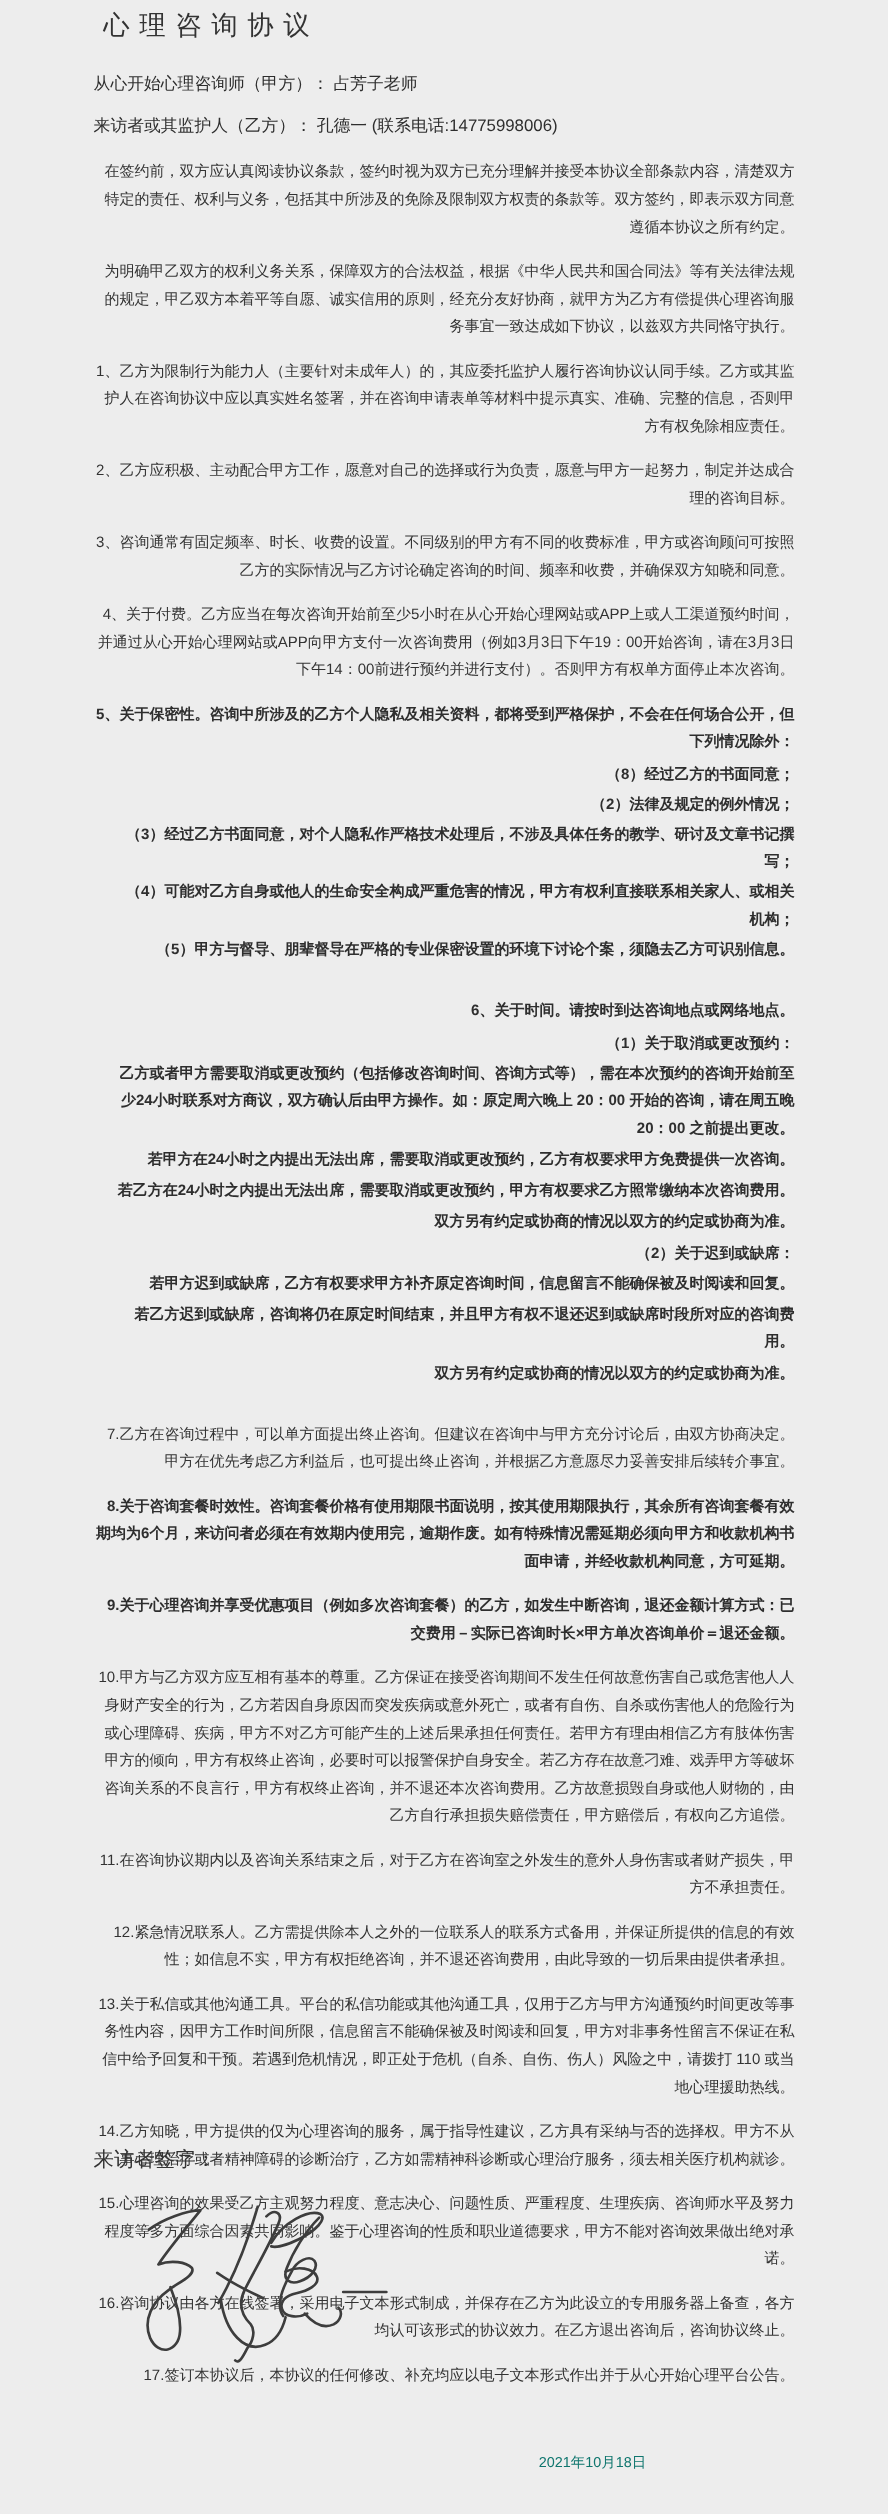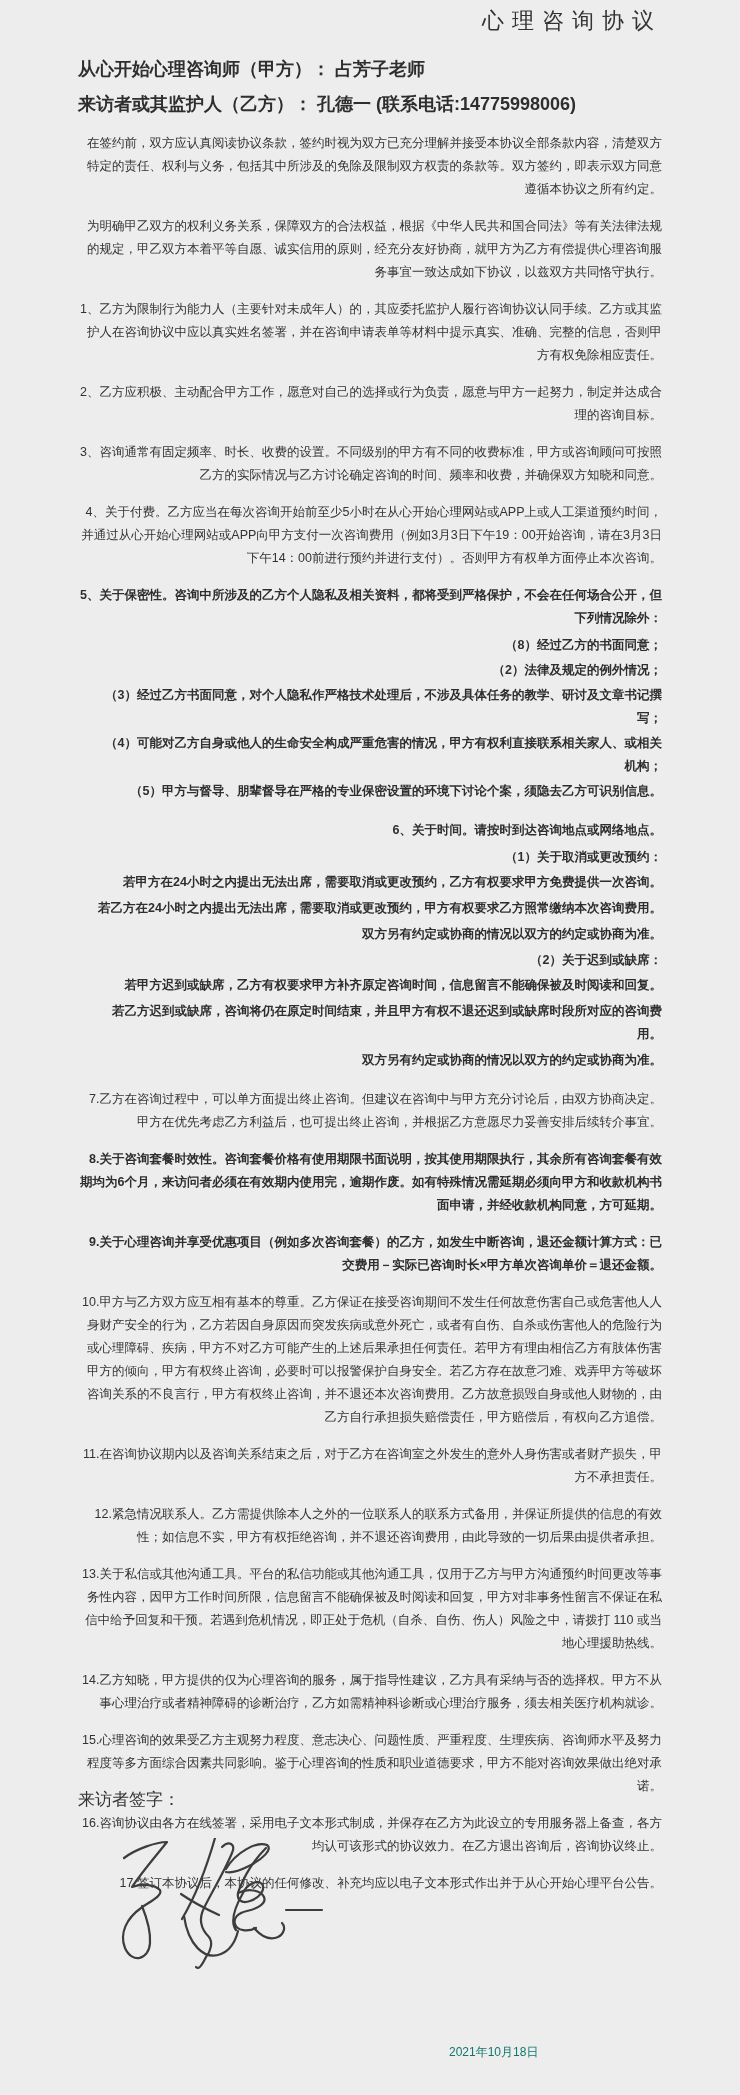--- a/index.html
+++ b/index.html
@@ -14,40 +14,40 @@
   }
   .doc{
     width:584px;
     margin:0 auto;
     padding-top:6px;
   }
   .title{
     font-size:22px;
     font-weight:400;
     letter-spacing:8px;
-    text-align:right;
+    text-align:left;
     color:#333;
     margin:0 0 26px 0;
     text-indent:8px; 
   }
   .hline{
-    font-size:18px;
-    font-weight:bold;
+    font-size:14px;
+    font-weight:normal;
     line-height:15px;
     margin:0 0 20px 0;
     color:#2e2e2e;
   }
   .body-text{font-size:12.5px;line-height:23px;text-align:right;}
   .body-text p{margin:0;}
   .body-text .main{margin:0 0 14px 0;}
   .body-text .tight{margin-bottom:4px;}
   .body-text .sub{margin:0 0 2px 0;padding-left:26px;}
   .body-text .subpara{margin:0 0 3px 0;text-indent:20px;}
   .body-text .sub + .main,
-  .body-text .subpara + .main{margin-top:16px;}
+  .body-text .subpara + .main{margin-top:28px;}
   .body-text .bold{font-weight:bold;color:#2e2e2e;}
   .sign-label{
     position:absolute;
     left:78px;top:1788px;
     font-size:17px;
     color:#333;
   }
   .signature{
     position:absolute;
     left:118px;top:1838px;
@@ -74,20 +74,21 @@
       <p class="main">3、咨询通常有固定频率、时长、收费的设置。不同级别的甲方有不同的收费标准，甲方或咨询顾问可按照乙方的实际情况与乙方讨论确定咨询的时间、频率和收费，并确保双方知晓和同意。</p>
       <p class="main">4、关于付费。乙方应当在每次咨询开始前至少5小时在从心开始心理网站或APP上或人工渠道预约时间，并通过从心开始心理网站或APP向甲方支付一次咨询费用（例如3月3日下午19：00开始咨询，请在3月3日下午14：00前进行预约并进行支付）。否则甲方有权单方面停止本次咨询。</p>
       <p class="main tight bold">5、关于保密性。咨询中所涉及的乙方个人隐私及相关资料，都将受到严格保护，不会在任何场合公开，但下列情况除外：</p>
       <p class="sub bold">（8）经过乙方的书面同意；</p>
       <p class="sub bold">（2）法律及规定的例外情况；</p>
       <p class="sub bold">（3）经过乙方书面同意，对个人隐私作严格技术处理后，不涉及具体任务的教学、研讨及文章书记撰写；</p>
       <p class="sub bold">（4）可能对乙方自身或他人的生命安全构成严重危害的情况，甲方有权利直接联系相关家人、或相关机构；</p>
       <p class="sub bold">（5）甲方与督导、朋辈督导在严格的专业保密设置的环境下讨论个案，须隐去乙方可识别信息。</p>
       <p class="main tight bold">6、关于时间。请按时到达咨询地点或网络地点。</p>
       <p class="sub bold">（1）关于取消或更改预约：</p>
+      <p class="subpara bold">乙方或者甲方需要取消或更改预约（包括修改咨询时间、咨询方式等），需在本次预约的咨询开始前至少24小时联系对方商议，双方确认后由甲方操作。如：原定周六晚上 20：00 开始的咨询，请在周五晚 20：00 之前提出更改。</p>
       <p class="subpara bold">若甲方在24小时之内提出无法出席，需要取消或更改预约，乙方有权要求甲方免费提供一次咨询。</p>
       <p class="subpara bold">若乙方在24小时之内提出无法出席，需要取消或更改预约，甲方有权要求乙方照常缴纳本次咨询费用。</p>
       <p class="subpara bold">双方另有约定或协商的情况以双方的约定或协商为准。</p>
       <p class="sub bold">（2）关于迟到或缺席：</p>
       <p class="subpara bold">若甲方迟到或缺席，乙方有权要求甲方补齐原定咨询时间，信息留言不能确保被及时阅读和回复。</p>
       <p class="subpara bold">若乙方迟到或缺席，咨询将仍在原定时间结束，并且甲方有权不退还迟到或缺席时段所对应的咨询费用。</p>
       <p class="subpara bold">双方另有约定或协商的情况以双方的约定或协商为准。</p>
       <p class="main">7.乙方在咨询过程中，可以单方面提出终止咨询。但建议在咨询中与甲方充分讨论后，由双方协商决定。甲方在优先考虑乙方利益后，也可提出终止咨询，并根据乙方意愿尽力妥善安排后续转介事宜。</p>
       <p class="main bold">8.关于咨询套餐时效性。咨询套餐价格有使用期限书面说明，按其使用期限执行，其余所有咨询套餐有效期均为6个月，来访问者必须在有效期内使用完，逾期作废。如有特殊情况需延期必须向甲方和收款机构书面申请，并经收款机构同意，方可延期。</p>
       <p class="main bold">9.关于心理咨询并享受优惠项目（例如多次咨询套餐）的乙方，如发生中断咨询，退还金额计算方式：已交费用－实际已咨询时长×甲方单次咨询单价＝退还金额。</p>

